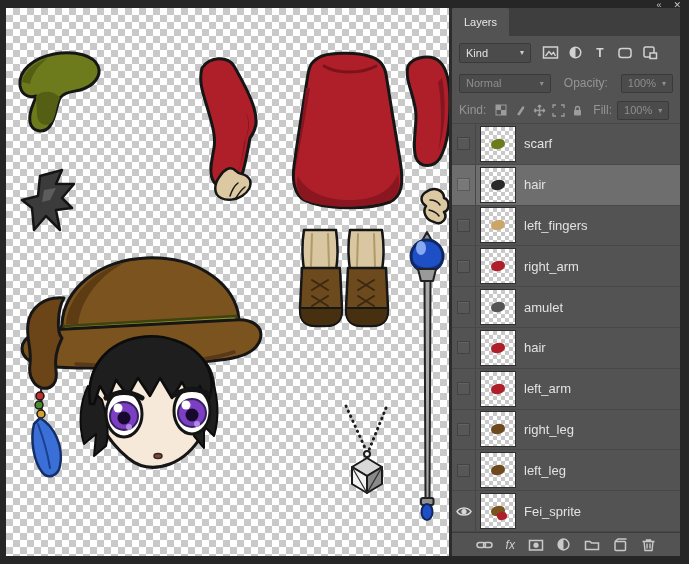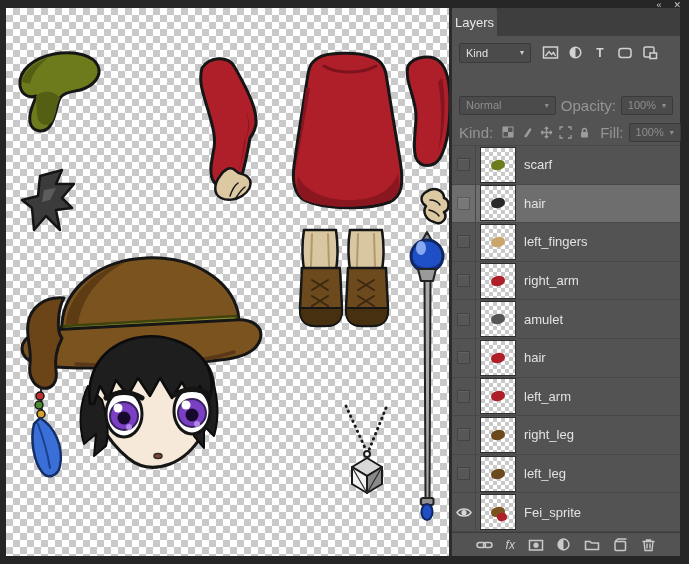--- a/index.html
+++ b/index.html
@@ -20,38 +20,38 @@
             background-image:
               linear-gradient(45deg,#c9c9c9 25%,transparent 25%,transparent 75%,#c9c9c9 75%),
               linear-gradient(45deg,#c9c9c9 25%,transparent 25%,transparent 75%,#c9c9c9 75%);
             background-size:14px 14px; background-position:0 0,7px 7px; }
   .canvas svg { display:block; width:443px; height:548px; }
 
   
   .panel { width:228px; height:548px; background:#535353; display:flex; flex-direction:column;
            color:#e0e0e0; }
   .panel-header { height:28px; background:#3e3e3e; display:flex; align-items:stretch; }
-  .tab { background:#535353; padding:0 3px; display:flex; align-items:center;
-         font-size:13px; color:#e8e8e8; border-radius:2px 2px 0 0; }
+  .tab { background:#535353; padding:0 12px; display:flex; align-items:center;
+         font-size:11px; color:#e8e8e8; border-radius:2px 2px 0 0; }
 
   .filter-row { height:33px; display:flex; align-items:center; padding:0 7px; gap:6px; }
   .select { background:#4b4b4b; border:1px solid #3a3a3a; border-radius:2px; height:20px;
             display:flex; align-items:center; justify-content:space-between; padding:0 6px;
             font-size:11px; color:#e2e2e2; }
   .select .caret { font-size:8px; color:#cfcfcf; margin-left:6px; }
   .kind-select { width:72px; }
   .filter-icons { display:flex; align-items:center; gap:3px; margin-left:2px; }
   .ficon { width:22px; height:20px; display:flex; align-items:center; justify-content:center;
            border-radius:2px; }
   .ficon-t { font-size:12px; font-weight:bold; color:#d6d6d6; }
 
-  .blend-row { height:28px; display:flex; align-items:center; padding:0 7px; gap:5px;margin-top:22px; }
+  .blend-row { height:28px; display:flex; align-items:center; padding:0 7px; gap:13px; }
   .blend-select { width:106px; height:19px; }
   .disabled, .disabled .caret { color:#8f8f8f !important; }
-  .dim-label { font-size:15px; color:#959595; }
+  .dim-label { font-size:12px; color:#959595; }
   .mini-select { height:19px; }
   .opacity-select { width:56px; }
   .fill-select { width:52px; }
 
   .lock-row { height:27px; display:flex; align-items:center; padding:0 7px; gap:5px;
               border-bottom:1px solid #474747; }
   .lock-icons { display:flex; align-items:center; gap:6px; margin:0 4px; }
 
   .layer-list { flex:1; display:flex; flex-direction:column; }
   .layer-row { flex:1; display:flex; align-items:center; border-bottom:1px solid #484848;

